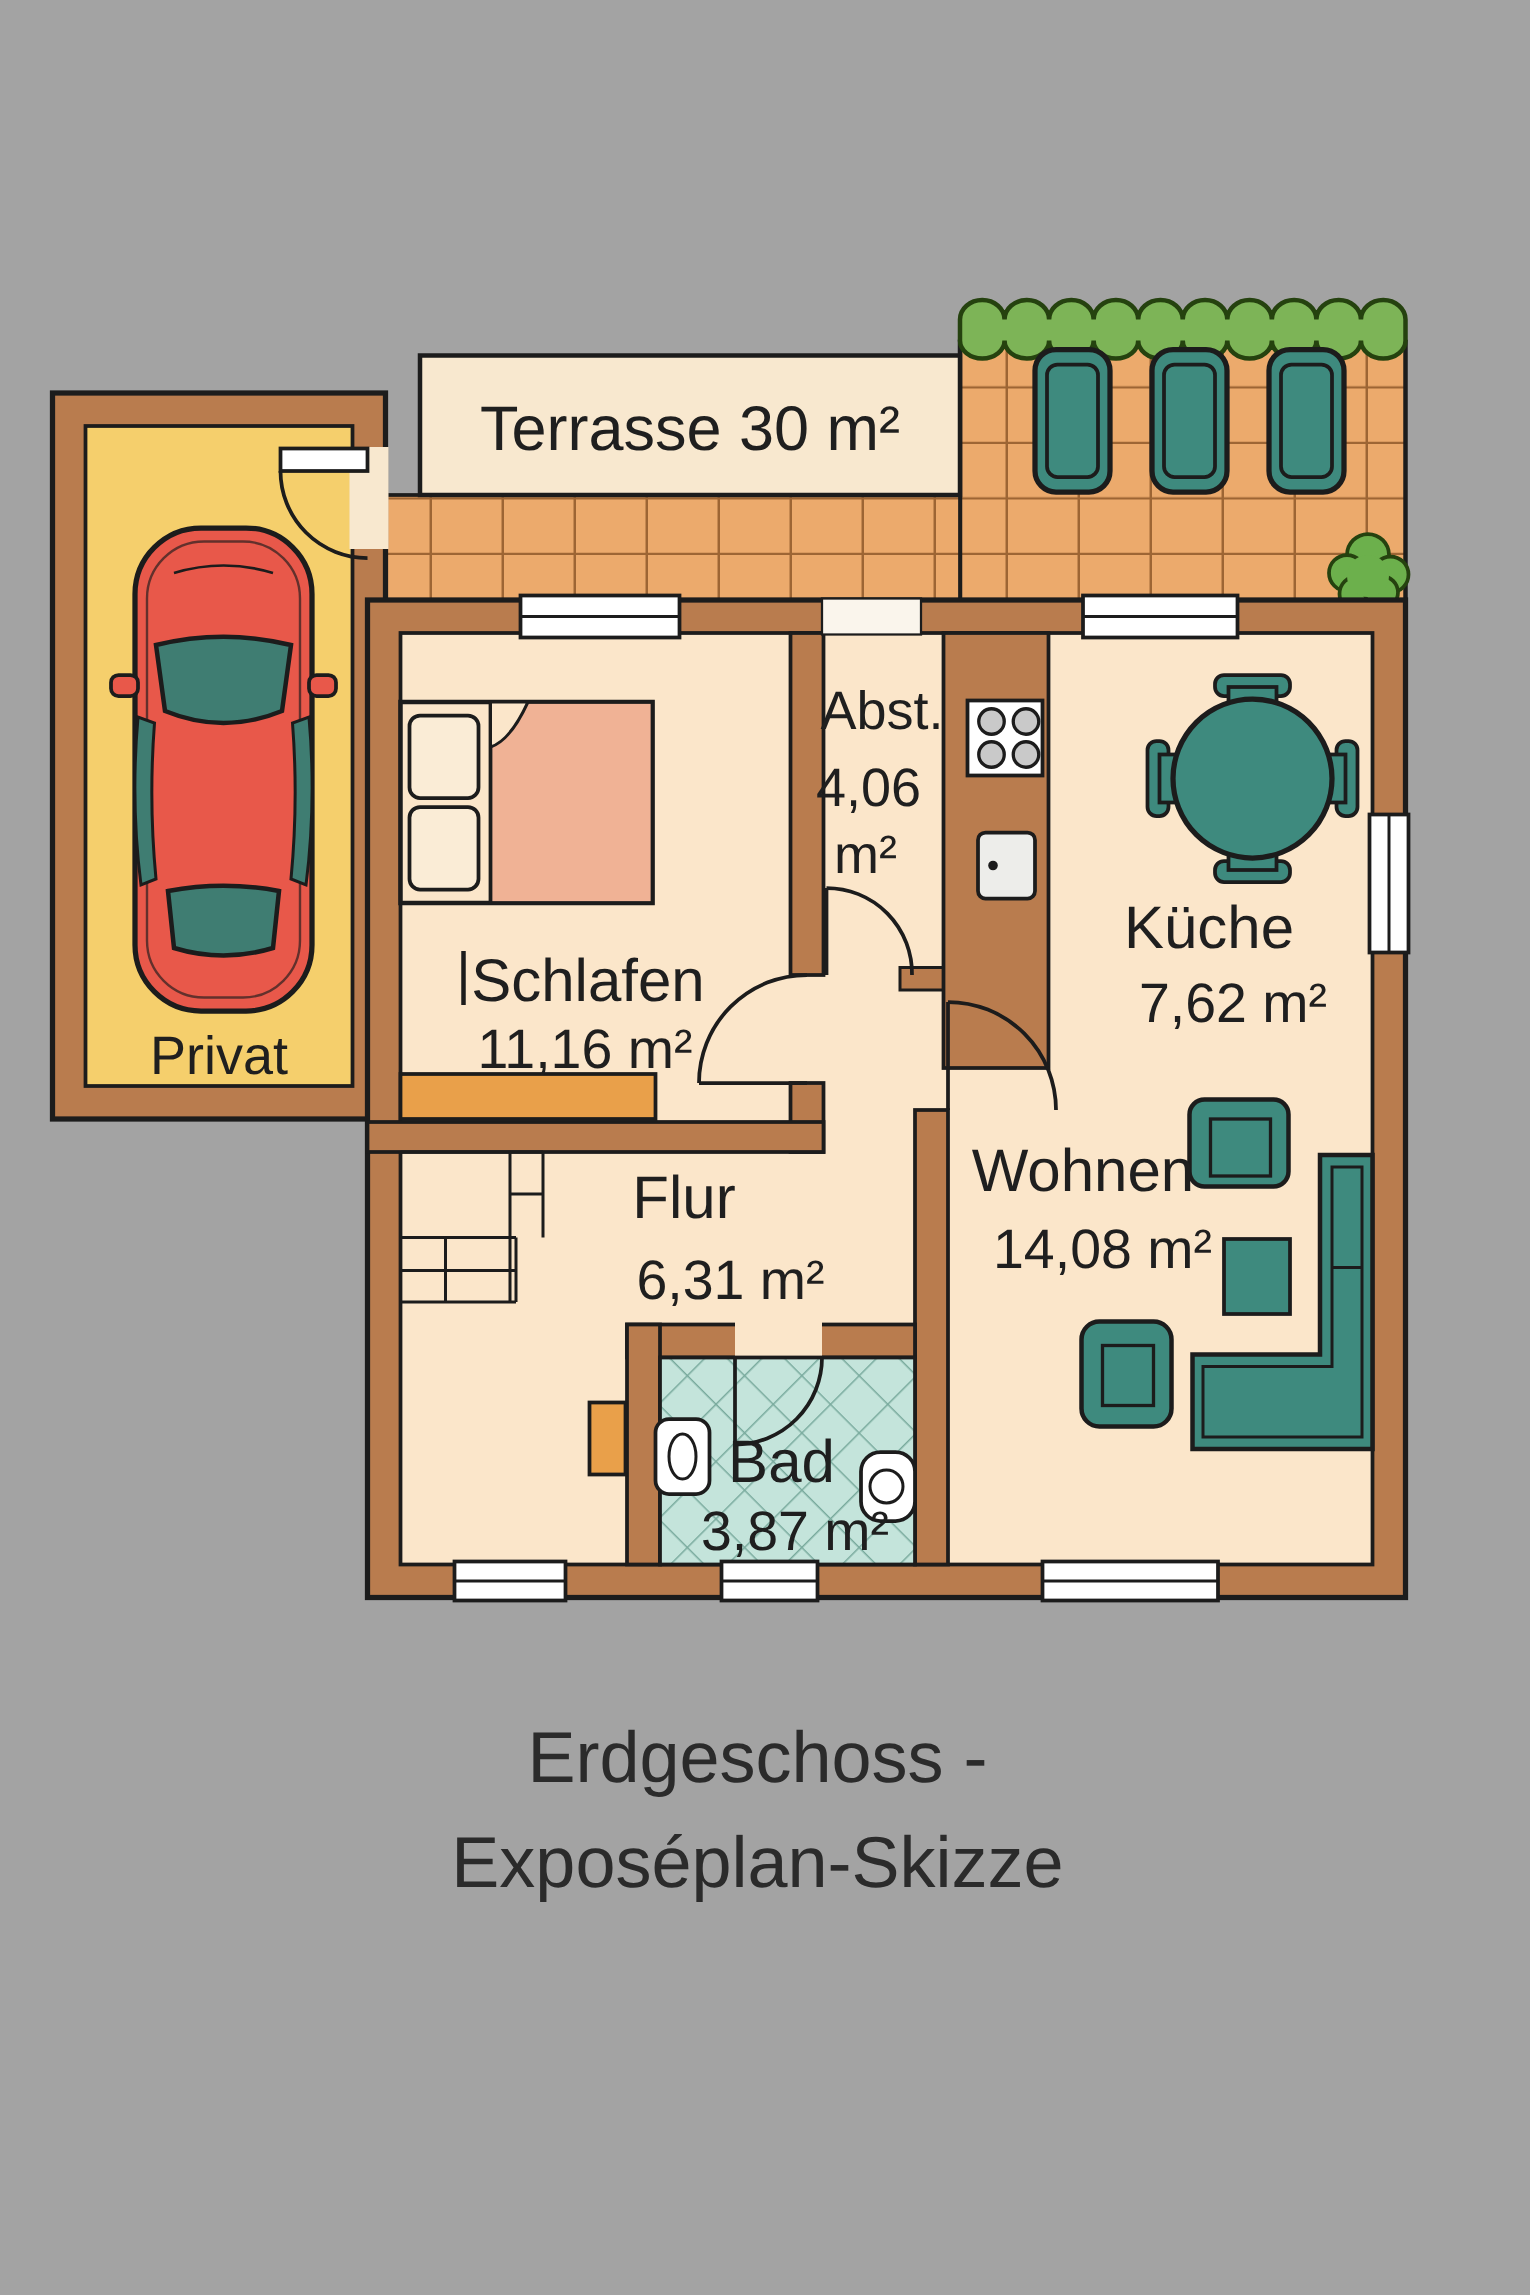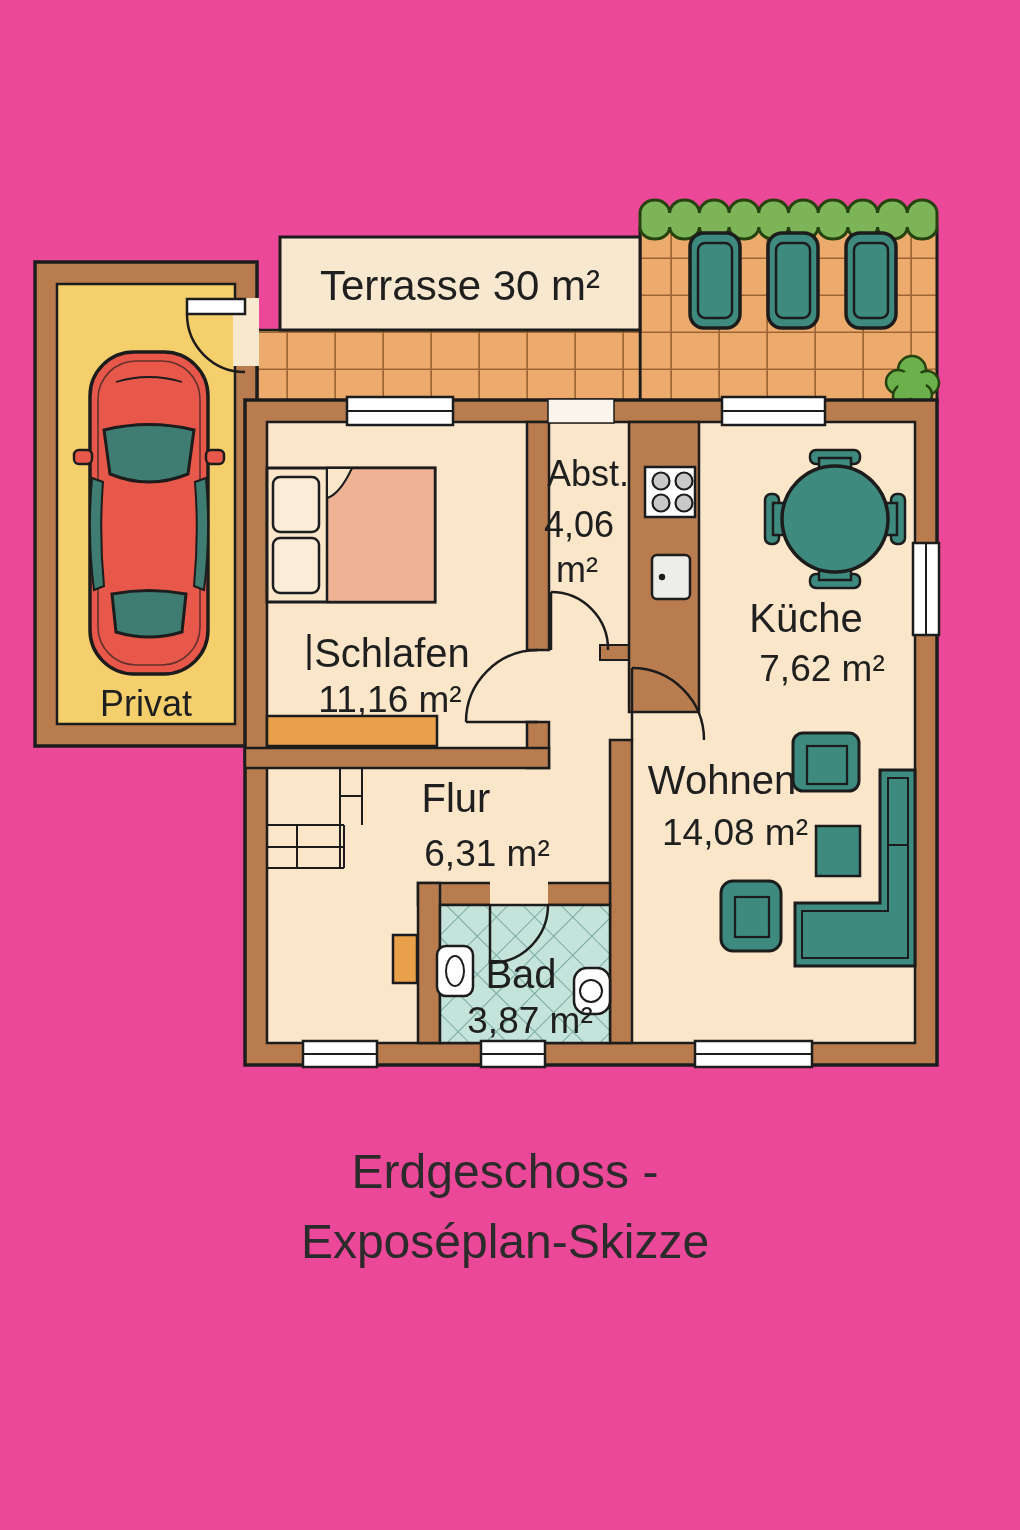--- a/index.html
+++ b/index.html
@@ -1,16 +1,16 @@
 <!DOCTYPE html>
 <html><head>
 <meta charset="utf-8">
 <style>
   html,body{margin:0;padding:0;background:#ffffff;}
-  .canvas{position:relative;width:1020px;height:1530px;background:#ec4899;overflow:hidden;
+  .canvas{position:relative;width:1020px;height:1530px;background:#a3a3a3;overflow:hidden;
           font-family:"Liberation Sans",sans-serif;}
   svg{position:absolute;left:0;top:0;}
   svg text{fill:#1f1f1f;font-family:"Liberation Sans",sans-serif;}
   .t48{font-size:48px;fill:#2b2b2b;}
   .t42{font-size:42px;}
   .t40{font-size:40px;}
   .t37{font-size:37px;}
   .t36{font-size:36px;}
 </style>
 </head>

